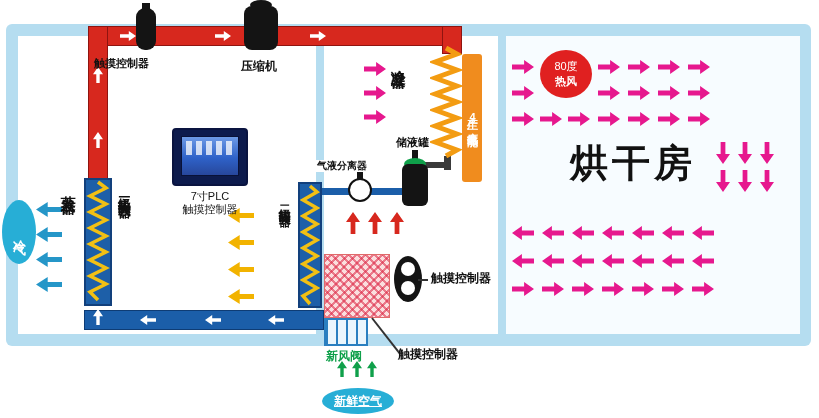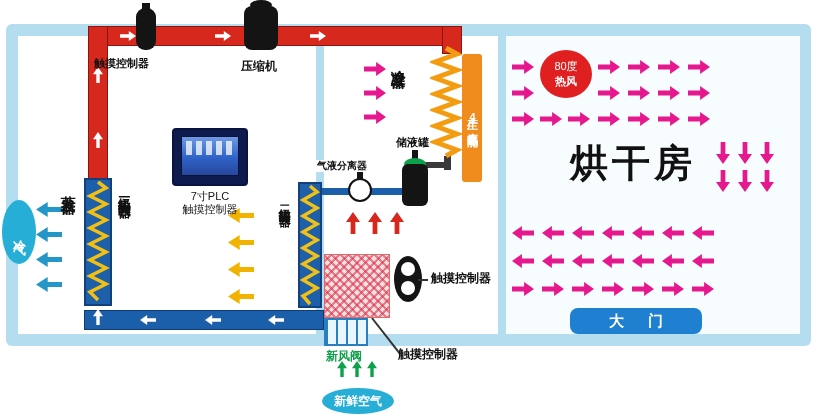--- a/index.html
+++ b/index.html
@@ -144,30 +144,27 @@
   <div class="ptr" style="left:418px;top:279px;width:10px;height:2px;"></div>
   <div class="lbl" style="left:430px;top:272px;font-size:12px;background:#fff;padding:0 1px;">触摸控制器</div>
   <div class="ptr" style="left:372px;top:317px;width:43px;height:2px;transform:rotate(52deg);transform-origin:left center;"></div>
   <div class="lbl" style="left:398px;top:348px;font-size:12px;">触摸控制器</div>
   <div class="vent"></div>
   <div class="lbl" style="left:326px;top:350px;font-size:12px;color:#0fa04a;">新风阀</div>
   <div class="a s gn up" style="left:334px;top:364px;"></div>
   <div class="a s gn up" style="left:349px;top:364px;"></div>
   <div class="a s gn up" style="left:364px;top:364px;"></div>
   <div class="ellipse" style="left:322px;top:388px;width:72px;height:26px;background:#27aed6;">
-    <span style="color:#fff;font-weight:bold;font-size:12px;">新鲜空气</span>
+    <span style="color:#fff;font-weight:bold;font-size:12px;text-decoration:underline;">新鲜空气</span>
   </div>
 
   <div class="lbl" style="left:570px;top:142px;font-size:38px;letter-spacing:4px;z-index:6;">烘干房</div>
   <div class="ellipse" style="left:540px;top:50px;width:52px;height:48px;background:#e02020;z-index:8;">
     <span style="color:#fff;font-weight:normal;font-size:11px;">80度</span>
     <span style="color:#fff;font-weight:bold;font-size:11px;">热风</span>
-  </div>
-  <div class="abs" style="left:570px;top:308px;width:132px;height:26px;background:#1f7fd0;border-radius:8px;z-index:6;display:flex;align-items:center;justify-content:center;">
-    <span style="color:#fff;font-weight:bold;font-size:15px;letter-spacing:10px;padding-left:10px;">大 门</span>
   </div>
 
   <div class="a pk" style="left:512px;top:60px;"></div>
   <div class="a pk" style="left:598px;top:60px;"></div>
   <div class="a pk" style="left:628px;top:60px;"></div>
   <div class="a pk" style="left:658px;top:60px;"></div>
   <div class="a pk" style="left:688px;top:60px;"></div>
   <div class="a pk" style="left:512px;top:86px;"></div>
   <div class="a pk" style="left:598px;top:86px;"></div>
   <div class="a pk" style="left:628px;top:86px;"></div>

